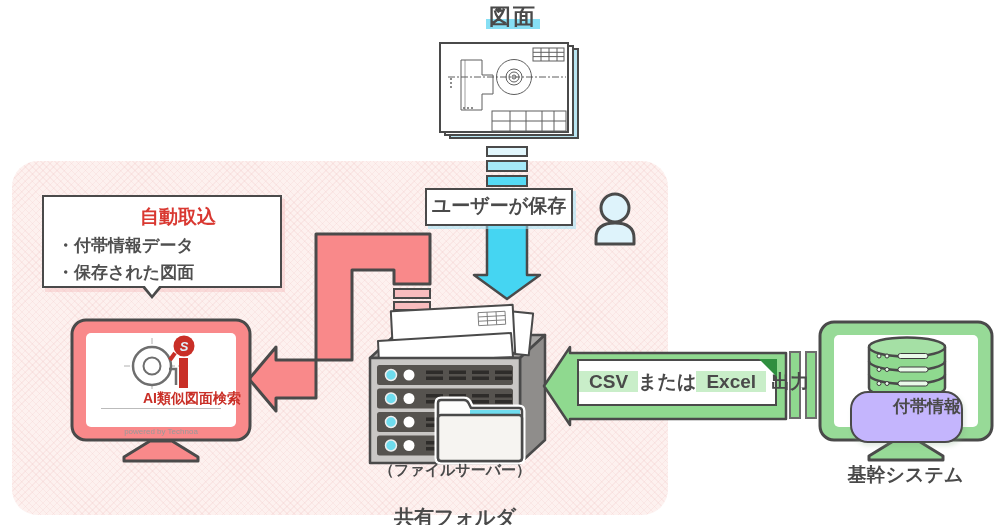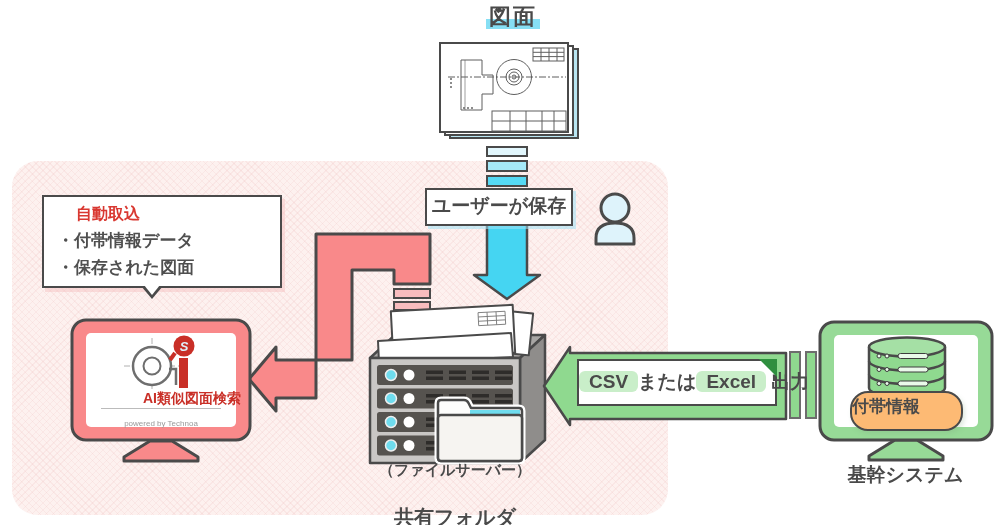--- a/index.html
+++ b/index.html
@@ -18,38 +18,38 @@
   #save-label{left:425px;top:188px;width:148px;height:38px;background:#fff;border:2.5px solid #4a4a4a;
           box-sizing:border-box;line-height:32px;text-align:center;font-size:19px;font-weight:bold;
           box-shadow:3px 3px 0 rgba(160,225,245,.55);}
 
   #callout{left:42px;top:195px;width:240px;height:93px;background:#fff;border:2.5px solid #4a4a4a;
           box-sizing:border-box;box-shadow:3px 4px 0 rgba(246,195,195,.5);}
   #callout::before{content:"";position:absolute;left:97px;bottom:-13px;width:0;height:0;
           border:solid transparent;border-width:13px 11px 0 11px;border-top-color:#4a4a4a;}
   #callout::after{content:"";position:absolute;left:100px;bottom:-9px;width:0;height:0;
           border:solid transparent;border-width:10px 8px 0 8px;border-top-color:#fff;}
-  #callout .title{margin-top:7px;font-size:16px;font-weight:bold;color:#d93831;padding-left:32px;}
+  #callout .title{margin-top:7px;text-align:center;font-size:19px;font-weight:bold;color:#d93831;padding-left:32px;}
   #callout .item{margin:4px 0 0 13px;font-size:17px;font-weight:bold;color:#4f4f4f;}
 
   #ai-text{left:81px;top:390px;width:160px;text-align:right;font-size:14px;font-weight:bold;color:#c92f27;}
   #powered{left:101px;top:408px;width:120px;text-align:center;font-size:8px;color:#999;
-          border-top:1px solid #bbb;padding-top:10px;}
+          border-top:1px solid #bbb;padding-top:18px;}
 
   #server-label{left:370px;top:464px;width:170px;text-align:center;font-size:20px;font-weight:bold;margin-top:40px;}
   #server-sub{left:355px;top:461px;width:200px;text-align:center;font-size:15px;font-weight:bold;}
 
   #csv-label{left:577px;top:359px;width:200px;height:47px;background:#fff;border:2px solid #4a4a4a;
           box-sizing:border-box;text-align:center;line-height:42px;font-size:19px;font-weight:bold;white-space:pre;}
   #csv-label::after{content:"";position:absolute;top:-2px;right:-2px;width:0;height:0;
           border-top:18px solid #2f8f3f;border-left:18px solid transparent;}
-  .hl-g{background:#c9eec9;padding:0 10px;border-radius:6px;}
-
-  #pill{left:850px;top:391px;width:113px;height:40px;background:#fdba74;border:2.5px solid #4a4a4a;
-          border-radius:18px;box-sizing:border-box;text-align:left;line-height:28px;font-size:17px;font-weight:bold;
+  .hl-g{background:#c9eec9;padding:0 10px;}
+
+  #pill{left:850px;top:391px;width:113px;height:52px;background:#c4b5fd;border:2.5px solid #4a4a4a;
+          border-radius:18px;box-sizing:border-box;text-align:right;line-height:28px;font-size:17px;font-weight:bold;
           box-shadow:2px 3px 4px rgba(130,170,130,.25);}
   #core-label{left:824px;top:462px;width:163px;text-align:center;font-size:19px;font-weight:bold;}
 </style>
 </head>
 <body>
 
 <div class="canvas">
 
   <div class="pink-region"></div>
 

